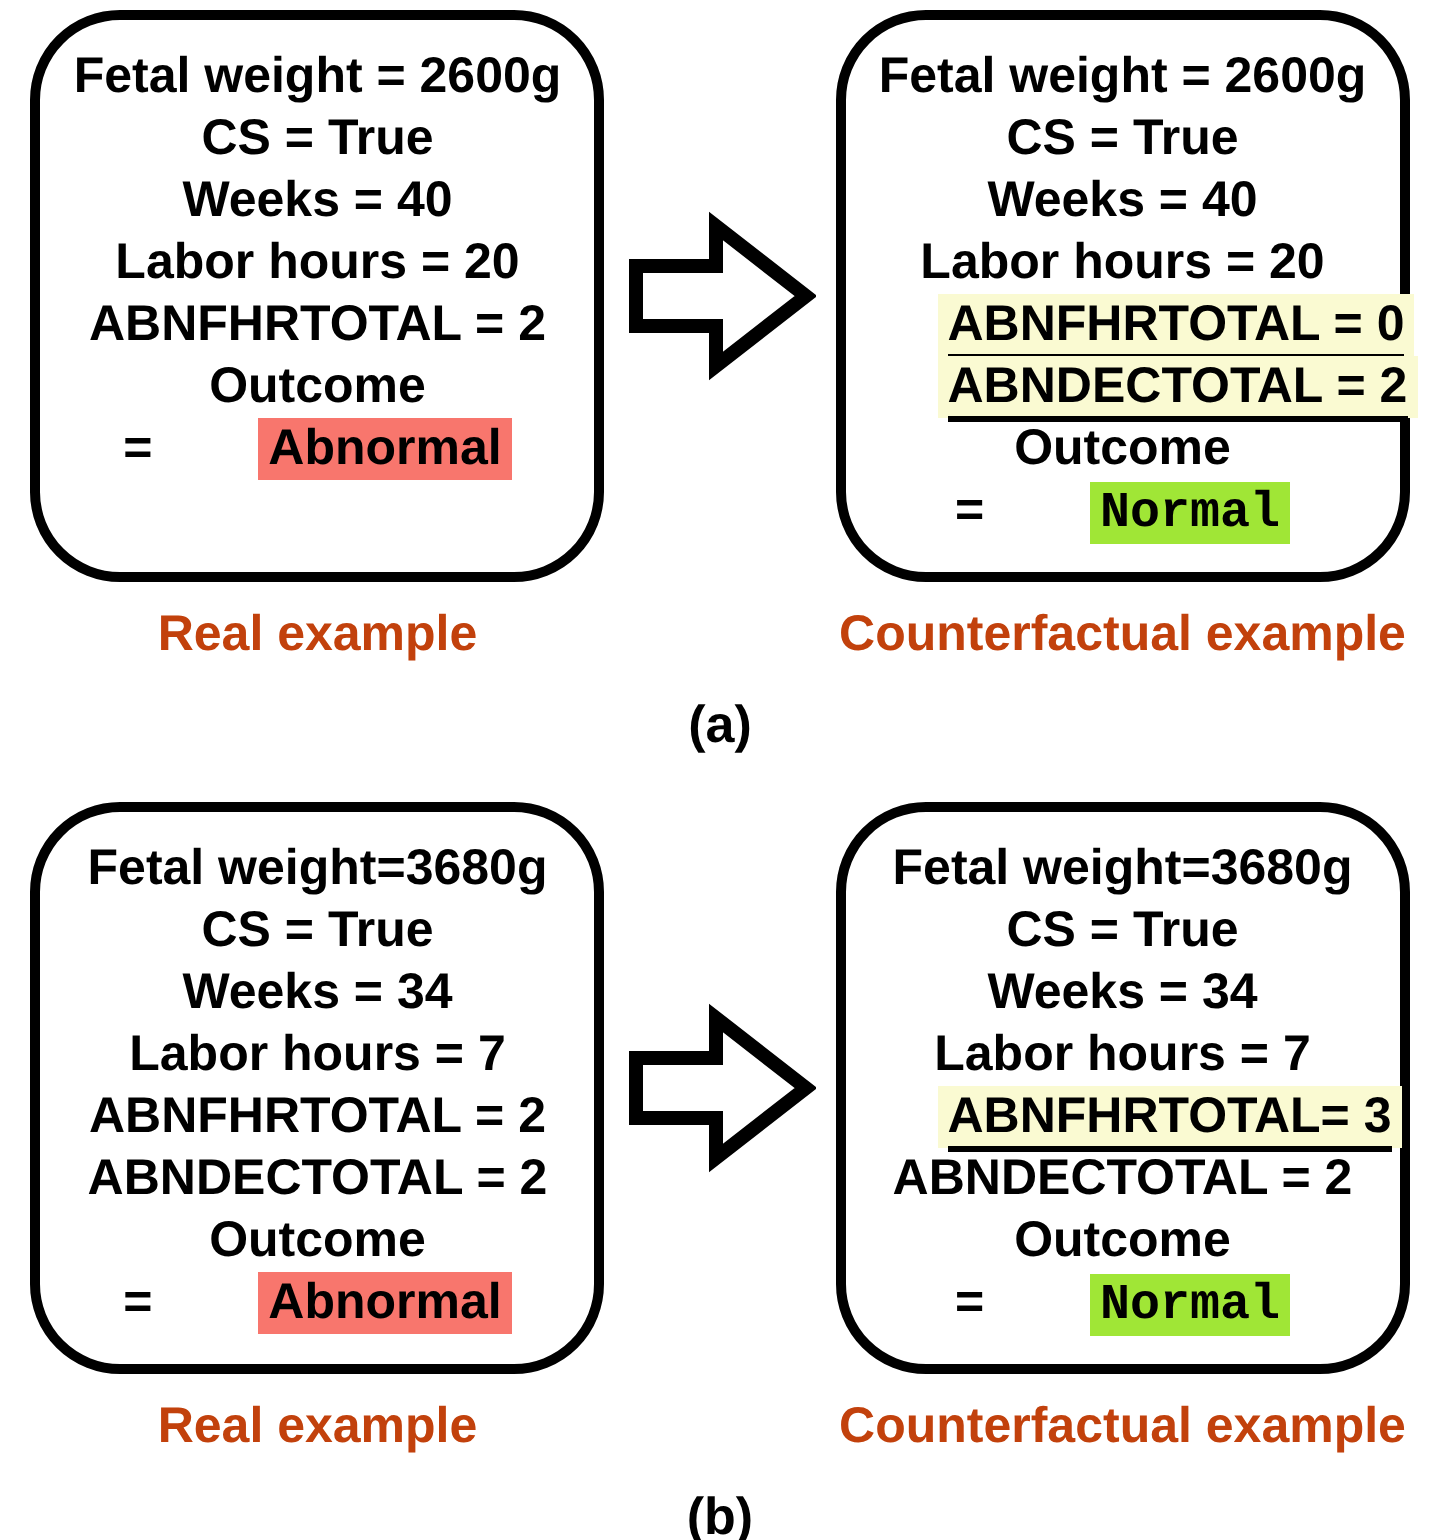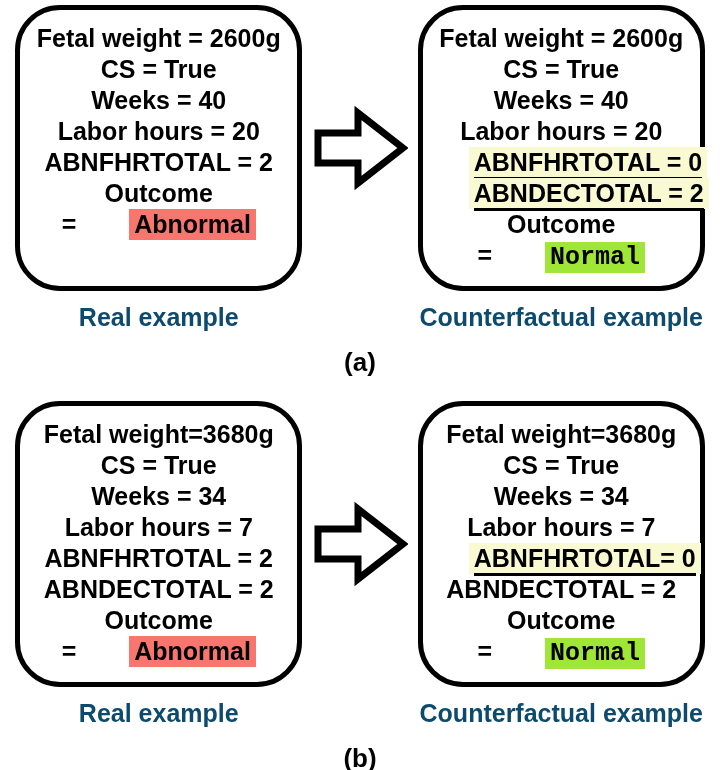--- a/index.html
+++ b/index.html
@@ -57,21 +57,21 @@
   .hl-green  { background: var(--hl-green); font-family: Liberation Mono, monospace; }
   .uline .txt {
     border-bottom: 3px solid #000000;
     padding-bottom: 1px;
   }
   .box-label {
     margin-top: 11px;
     font-size: 25px;
     line-height: 30px;
     font-weight: bold;
-    color: #0c4a6e;
+    color: #c2410c;
     white-space: nowrap;
     text-align: left;
   }
   .arrow-wrap {
     flex: 1;
     height: 286px;
     display: flex;
     align-items: center;
     justify-content: center;
   }
@@ -146,21 +146,21 @@
         <svg width="95" height="88" viewBox="0 0 95 88">
           <path d="M5 29 L45 29 L45 9 L90 44 L45 79 L45 59 L5 59 Z" fill="#ffffff" stroke="#000000" stroke-width="7" stroke-linejoin="miter"></path>
         </svg>
       </div>
       <div class="cell">
         <div class="example-box">
             <div class="line"><span><span class="txt">Fetal weight=3680g</span></span></div>
             <div class="line"><span><span class="txt">CS = True</span></span></div>
             <div class="line"><span><span class="txt">Weeks = 34</span></span></div>
             <div class="line"><span><span class="txt">Labor hours = 7</span></span></div>
-            <div class="line"><span class="hl hl-yellow uline"><span class="txt">ABNFHRTOTAL= 0</span></span></div>
+            <div class="line"><span class="hl hl-yellow uline"><span class="txt">ABNFHRTOTAL= 3</span></span></div>
             <div class="line"><span><span class="txt">ABNDECTOTAL = 2</span></span></div>
             <div class="line"><span><span class="txt">Outcome</span></span></div>
             <div class="line"><span>= </span><span class="hl hl-green"><span class="txt">Normal</span></span></div>
           </div>
         <div class="box-label">Counterfactual example</div>
       </div>
     </div>
     <div class="caption">(b)</div>
   </div>
 

